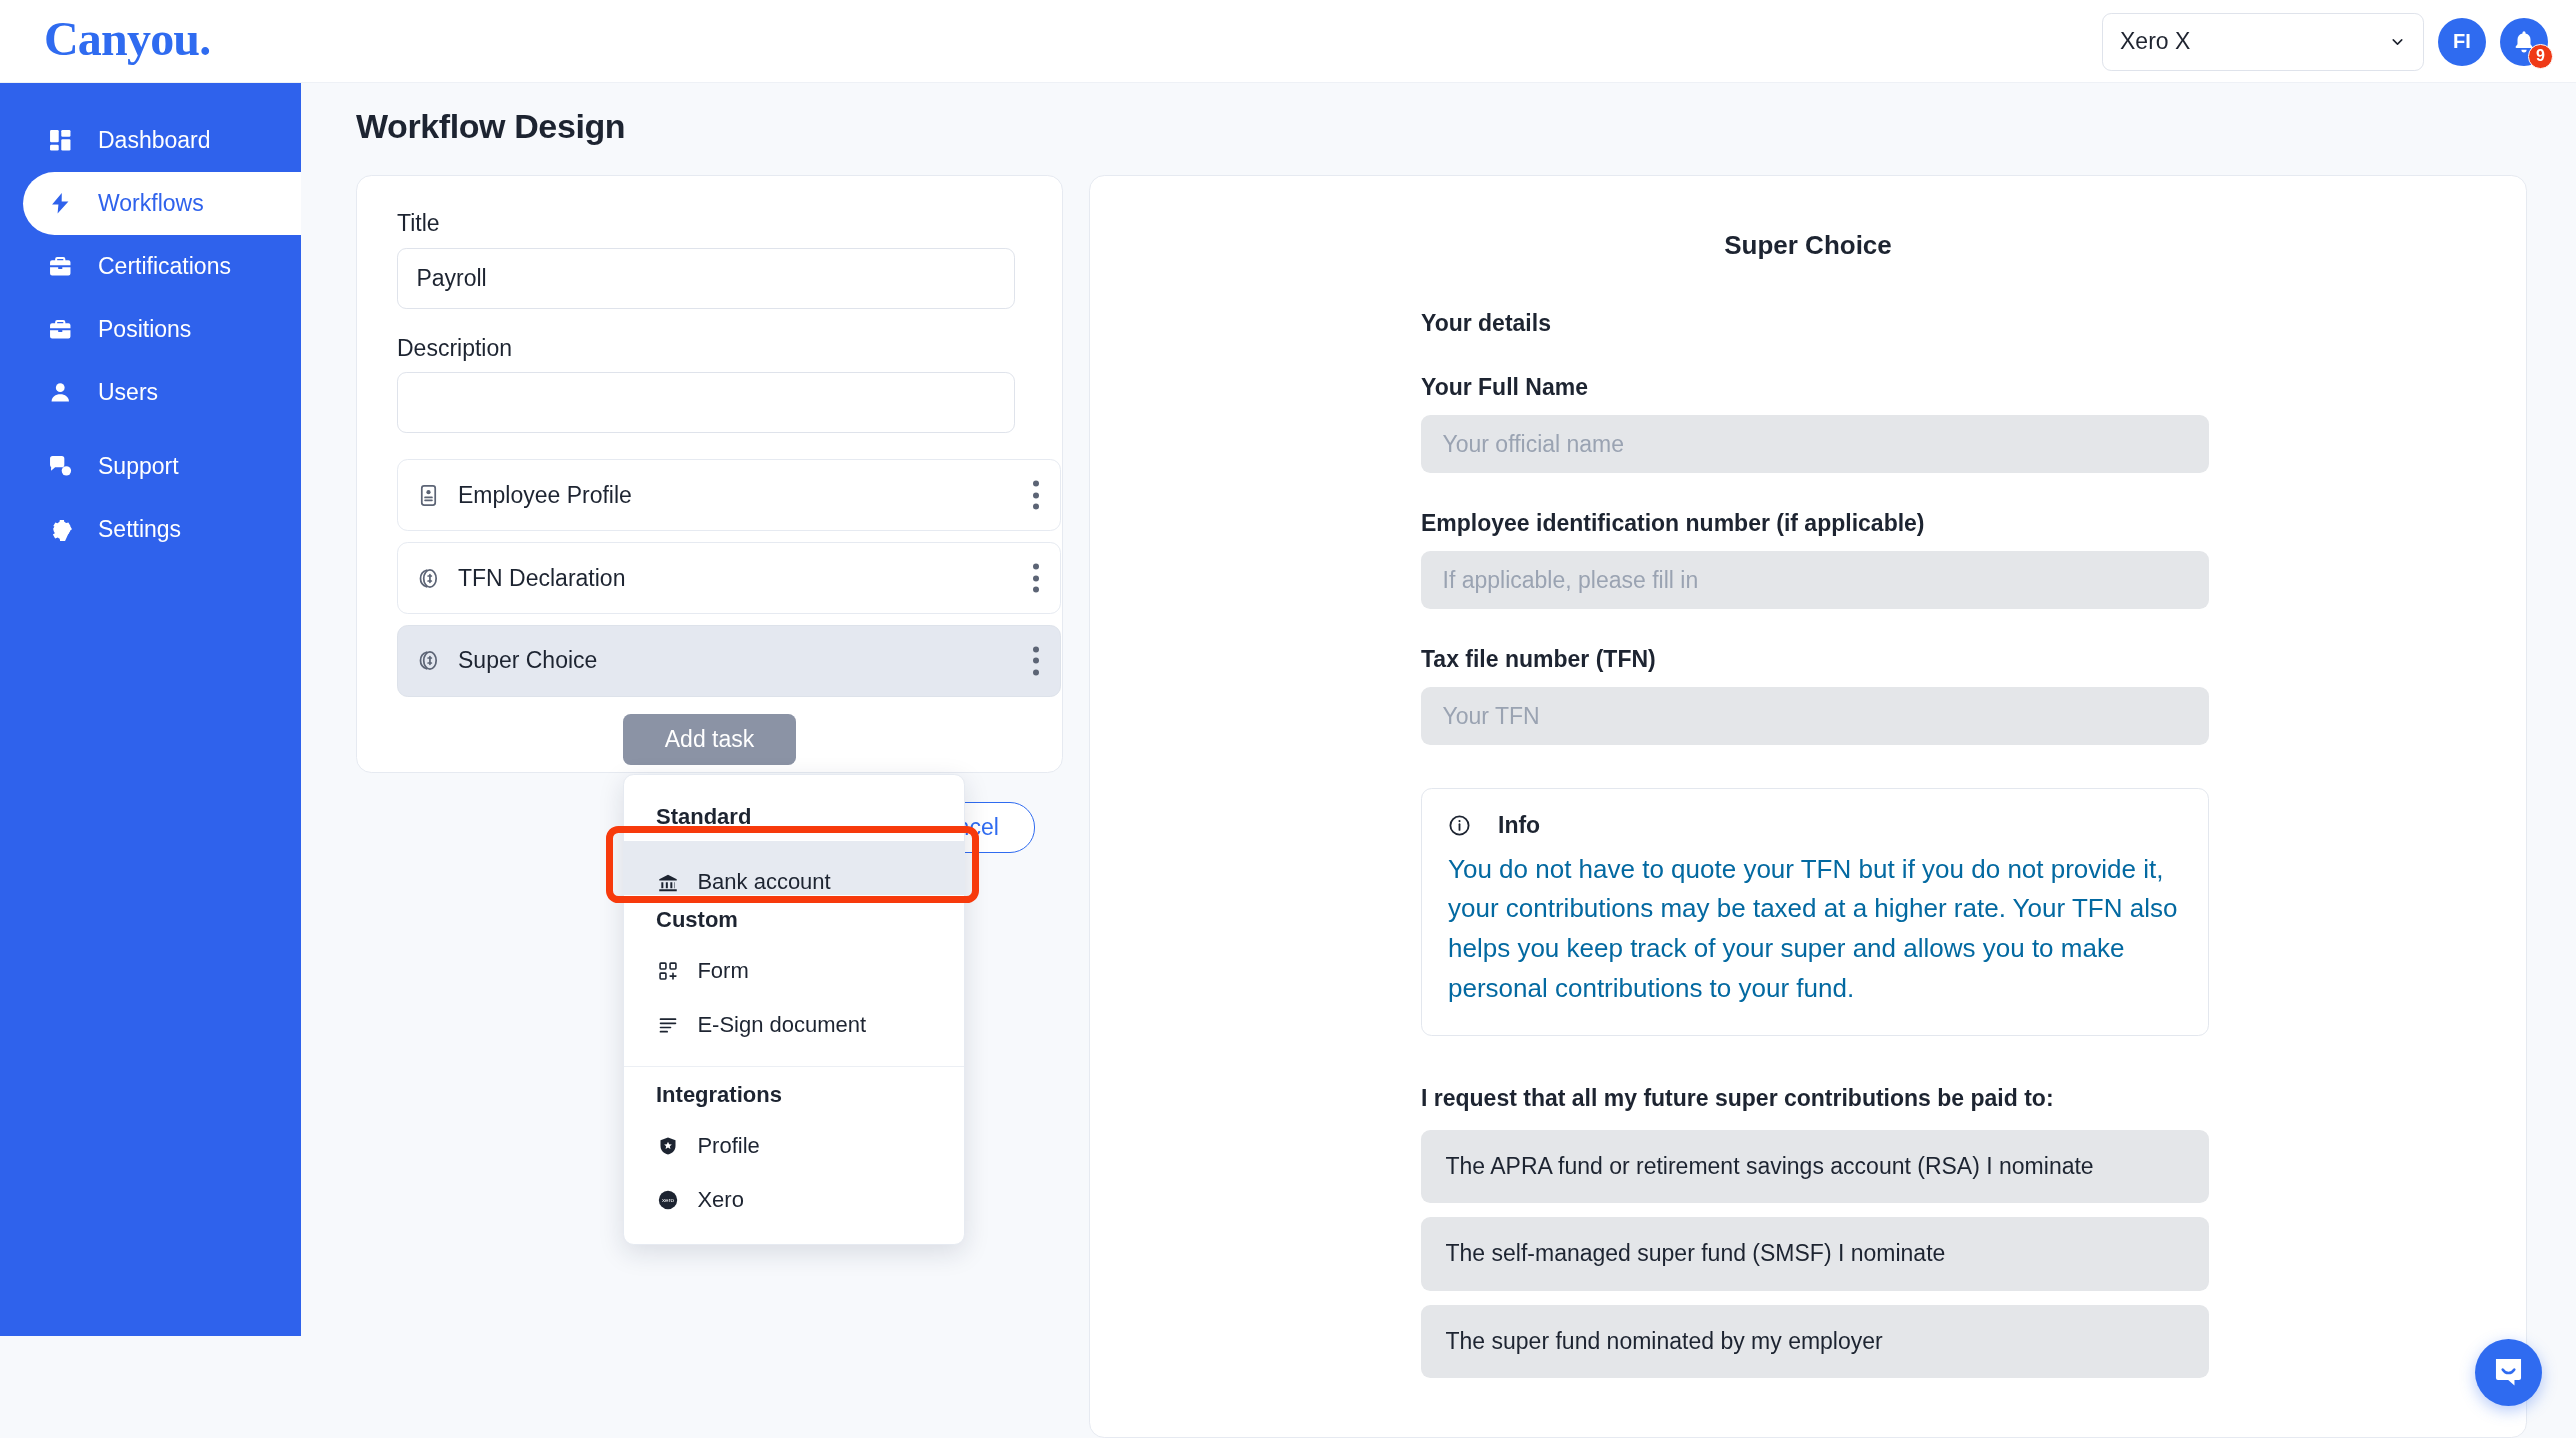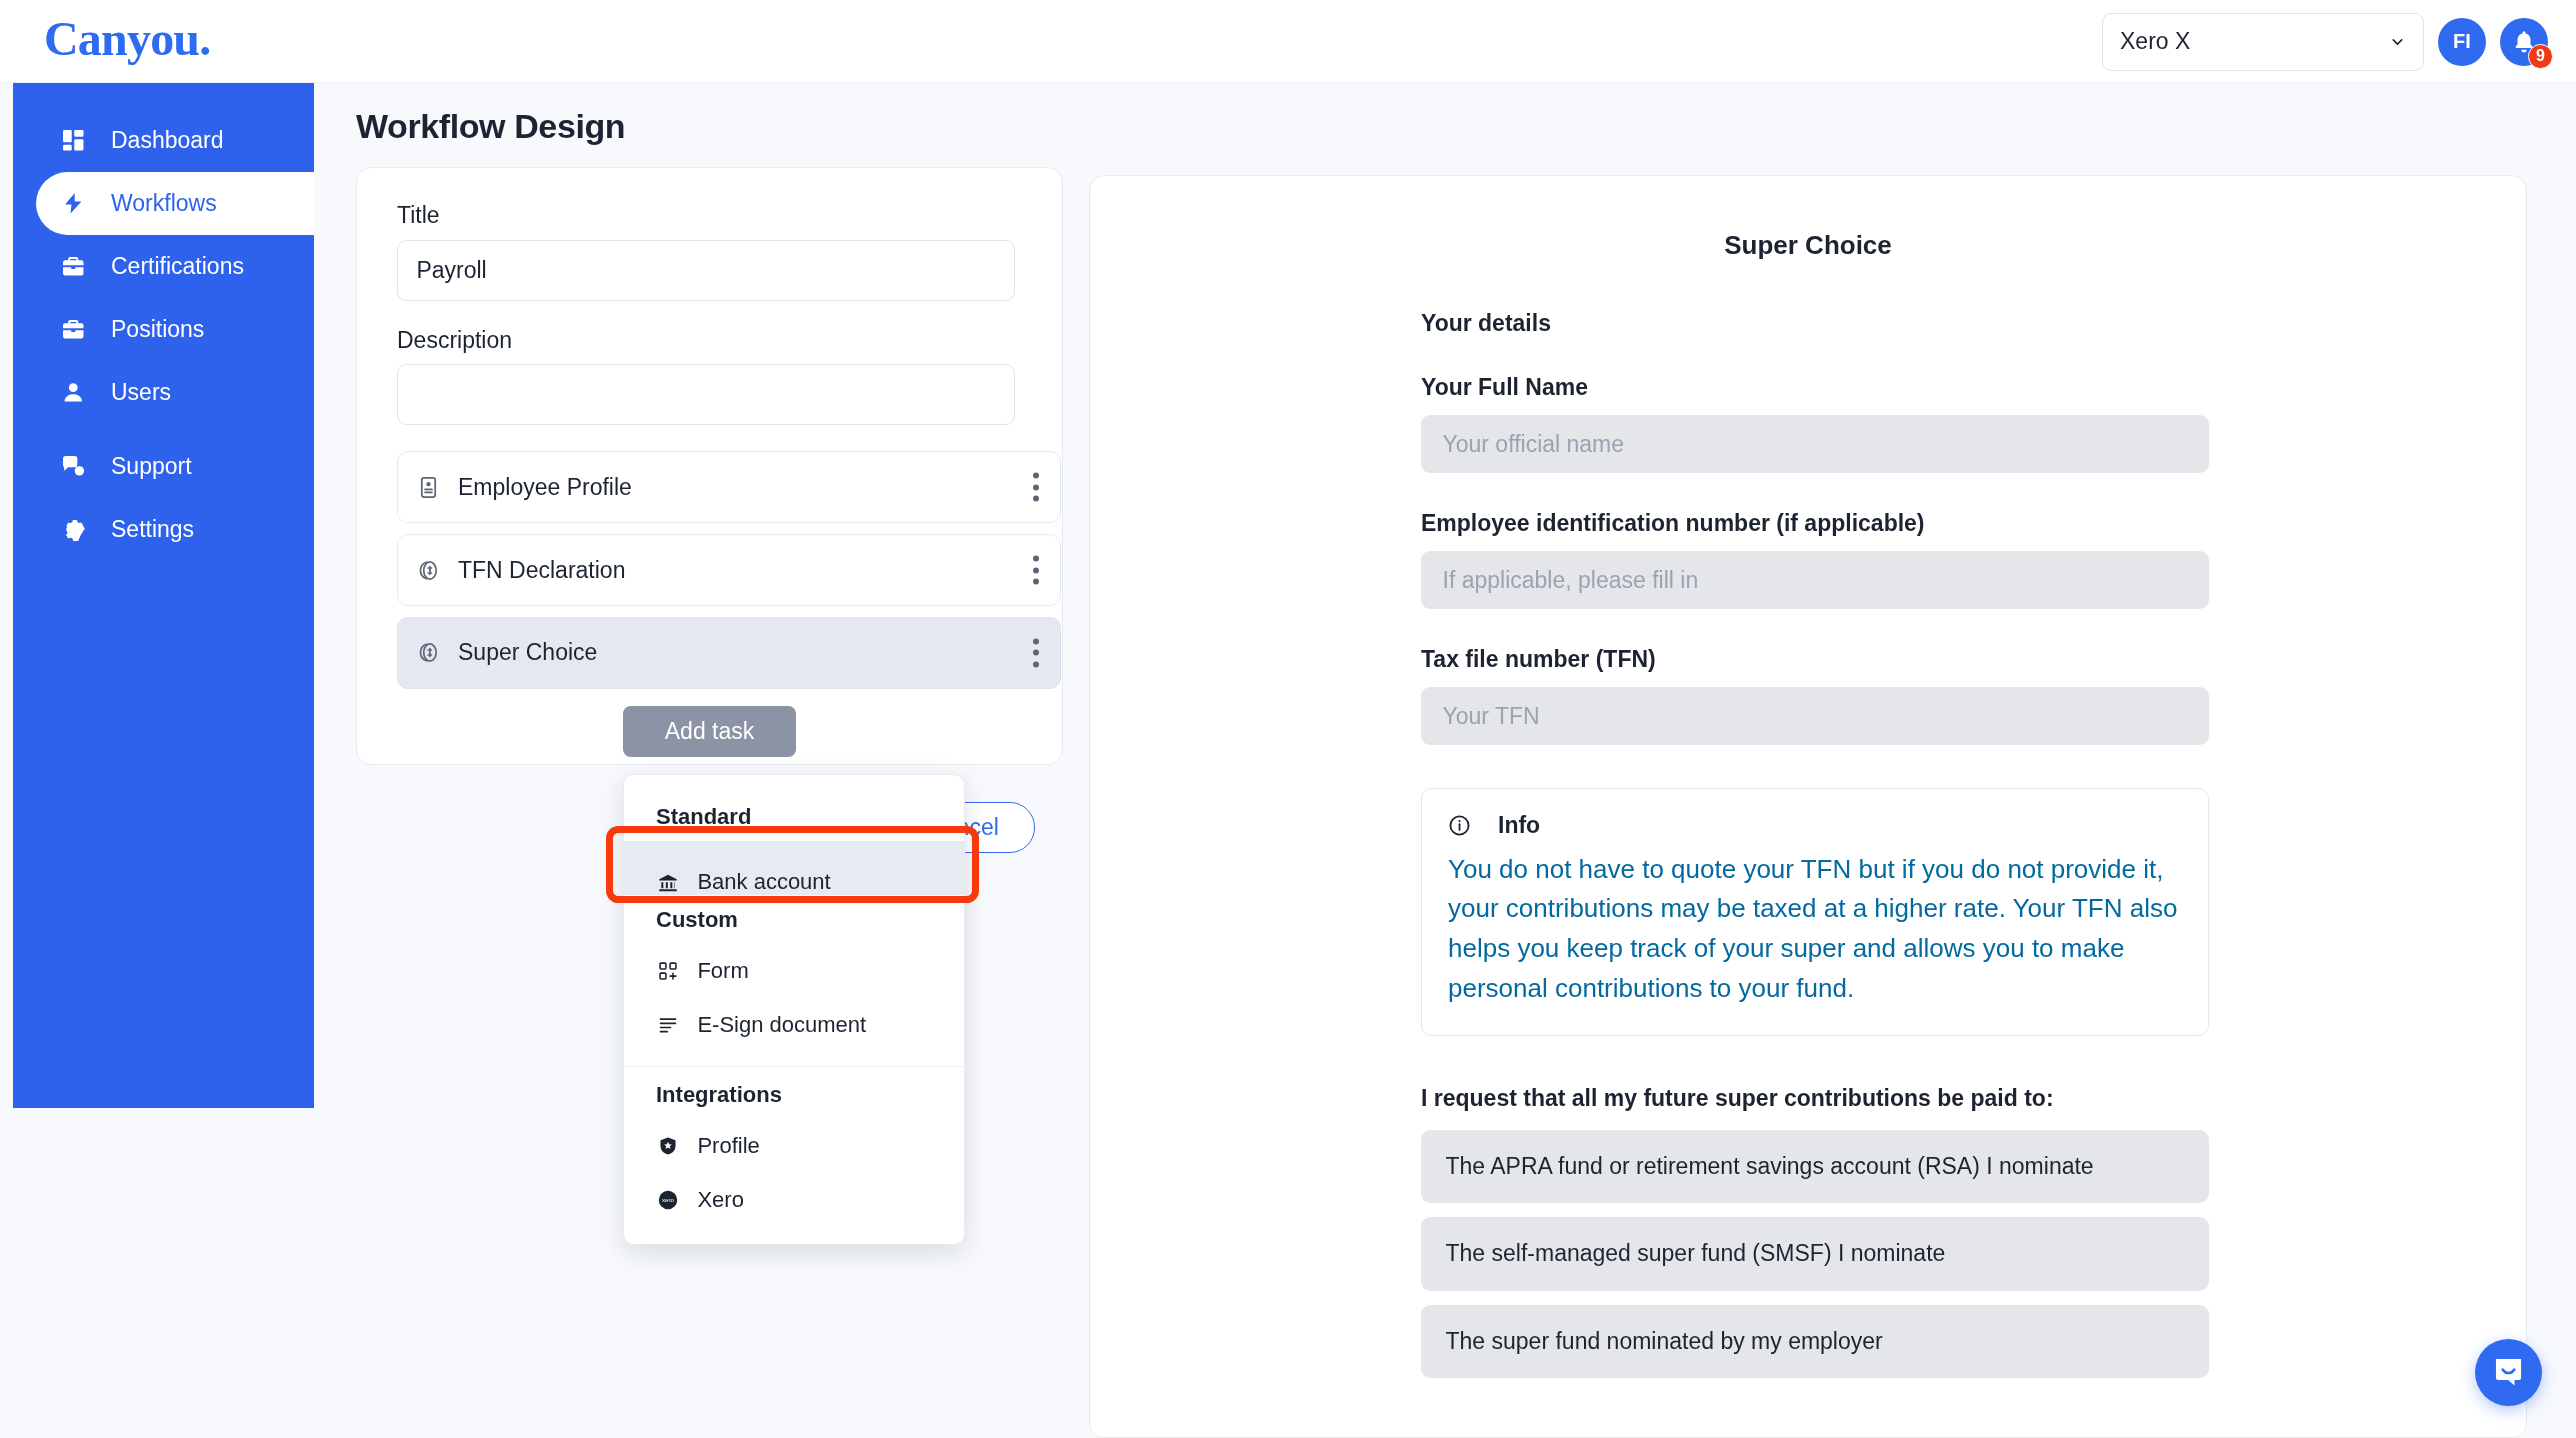--- a/index.html
+++ b/index.html
@@ -49,21 +49,21 @@
   .bell-badge {
     position: absolute; right: -4.6px; bottom: -3.1px;
     min-width: 24.5px; height: 24.5px; padding: 0 5.4px; border-radius: 12.3px;
     background: #ef3a17; color: #fff; font-size: 16px; font-weight: 700;
     display: flex; align-items: center; justify-content: center;
     border: 1.5px solid #fff;
   }
 
   
   .sidebar {
-    position: absolute; left: 13px; top: 83px; width: 301px; height: 1025px;
+    position: absolute; left: 0; top: 83px; width: 301px; height: 1253px;
     background: #2f62ec;
     padding-top: 26px;
     z-index: 30;
     text-align: center;
   }
   .nav-item {
     height: 63px; display: flex; align-items: center;
     padding-left: 46px; color: #ffffff;
     font-size: 23px; font-weight: 500; position: relative;
   }
@@ -82,21 +82,21 @@
   .nav-gap { height: 10.7px; }
 
   
   .page-title {
     position: absolute; left: 356px; top: 107px;
     font-size: 34px; font-weight: 700; color: #1d2431; letter-spacing: -0.4px;
   }
 
   
   .wf-card {
-    position: absolute; left: 356px; top: 167px; width: 707px; height: 598px;
+    position: absolute; left: 356px; top: 175px; width: 707px; height: 598px;
     background: #ffffff; border: 0.8px solid #e6eaf1; border-radius: 15.3px;
   }
   .field-label {
     font-size: 23px; color: #1d2431; margin-bottom: 10.7px; display: block;
   }
   .wf-inner { padding: 34px 40px 0 40px; }
   .text-input {
     width: 618px; height: 61px; border: 0.8px solid #dfe3eb; border-radius: 9.2px;
     background: #fff; display: flex; align-items: center; padding: 0 18.4px;
     font-size: 23px; color: #1d2431; margin-bottom: 26px;

